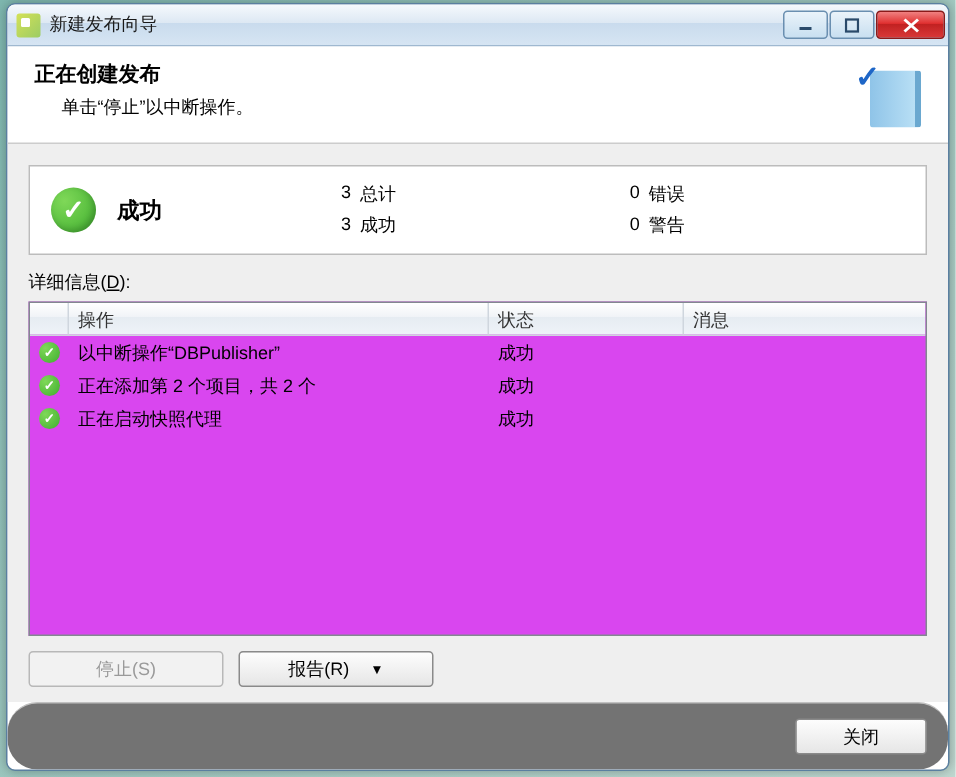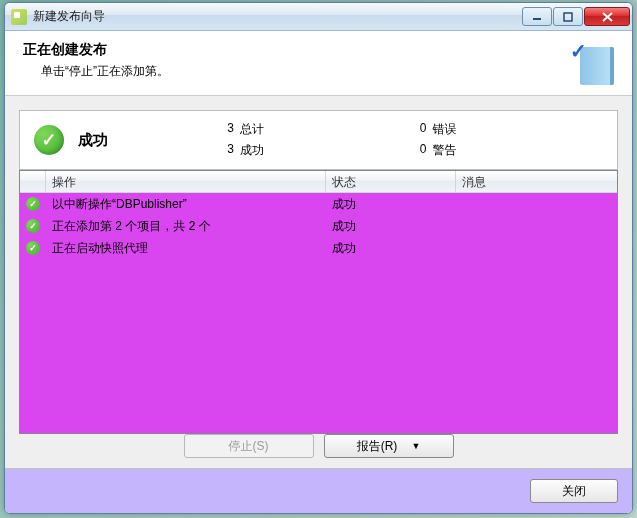--- a/index.html
+++ b/index.html
@@ -149,37 +149,38 @@
   .grid-row{display:flex;align-items:center;height:22px;}
   .grid-row .cell{padding:2px 6px;white-space:nowrap;overflow:hidden;text-overflow:ellipsis;}
   .row-check{
     width:14px;height:14px;border-radius:50%;
     background:radial-gradient(circle at 30% 30%, #7fd858, #3fae2f);
     display:flex;align-items:center;justify-content:center;
     color:#fff;font-size:9px;font-weight:bold;
     margin:0 auto;
   }
   .action-row{
-    display:flex;justify-content:center;gap:10px;
+    display:flex;justify-content:flex-start;gap:10px;
+    padding-top:10px;
   }
   .btn{
     height:24px;min-width:130px;
     border:1px solid #8a8a8a;border-radius:3px;
     background:linear-gradient(to bottom,#fdfdfd,#e6e6e6);
     display:flex;align-items:center;justify-content:center;
     font-size:12px;color:#000;
     padding:0 10px;
   }
   .btn.disabled{color:#9a9a9a;border-color:#b8b8b8;background:#f2f2f2;}
   .btn .arrow{margin-left:14px;font-size:9px;}
   .footer{
     border-top:1px solid #c0c0c0;
-    background:#c4b5fd;
+    background:#737373;
     padding:10px 14px;
-    display:flex;justify-content:flex-end;
+    display:flex;justify-content:flex-end;border-radius:20px;
   }
   .footer .btn{min-width:88px;}
 </style>
 </head>
 <body>
 
 <div class="window">
 
   <div class="titlebar">
     <div class="app-icon"></div>
@@ -200,21 +201,21 @@
             <line x1="1" y1="1" x2="10" y2="9" stroke="#fff" stroke-width="2"></line>
             <line x1="10" y1="1" x2="1" y2="9" stroke="#fff" stroke-width="2"></line>
           </svg>
       </div>
     </div>
   </div>
 
   <div class="header-area">
     <div class="header-text">
       <h1>正在创建发布</h1>
-      <p>单击“停止”正在添加第。</p>
+      <p>单击“停止”以中断操作。</p>
     </div>
     <div class="header-icon">
       <div class="book"></div>
       <div class="check">✓</div>
     </div>
   </div>
 
   <div class="body-area">
 
     <div class="summary-box">
@@ -237,20 +238,23 @@
               <span>错误</span>
             </div>
           <div class="summary-row">
               <span class="n">0</span>
               <span>警告</span>
             </div>
         </div>
       </div>
     </div>
 
+    <div class="details-label">
+      <span>详细信息(</span><span class="u">D</span><span>):</span>
+    </div>
 
     <div class="grid">
       <div class="grid-head">
         <div class="cell col-icon"></div>
         <div class="cell col-op">操作</div>
         <div class="cell col-status">状态</div>
         <div class="cell col-msg">消息</div>
       </div>
       <div class="grid-body">
         <div class="grid-row">

